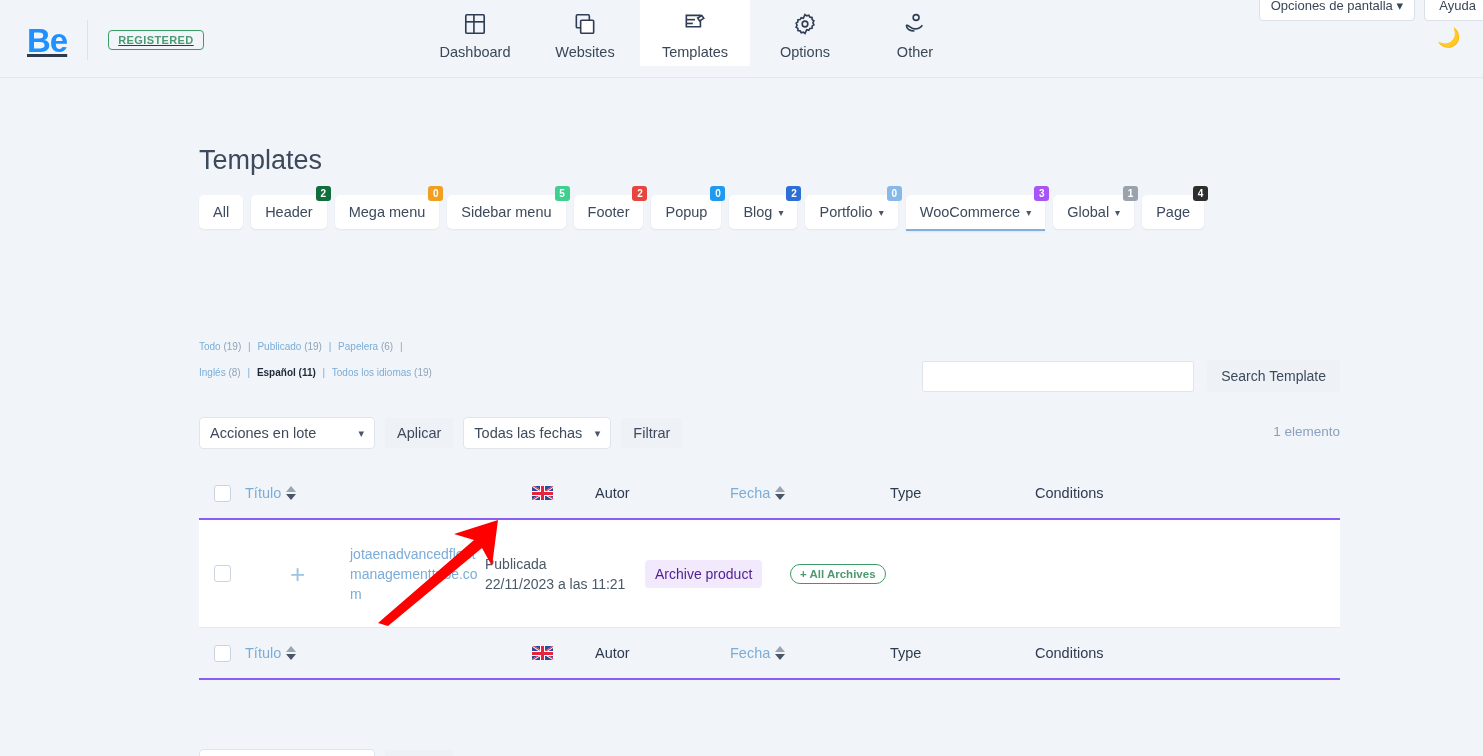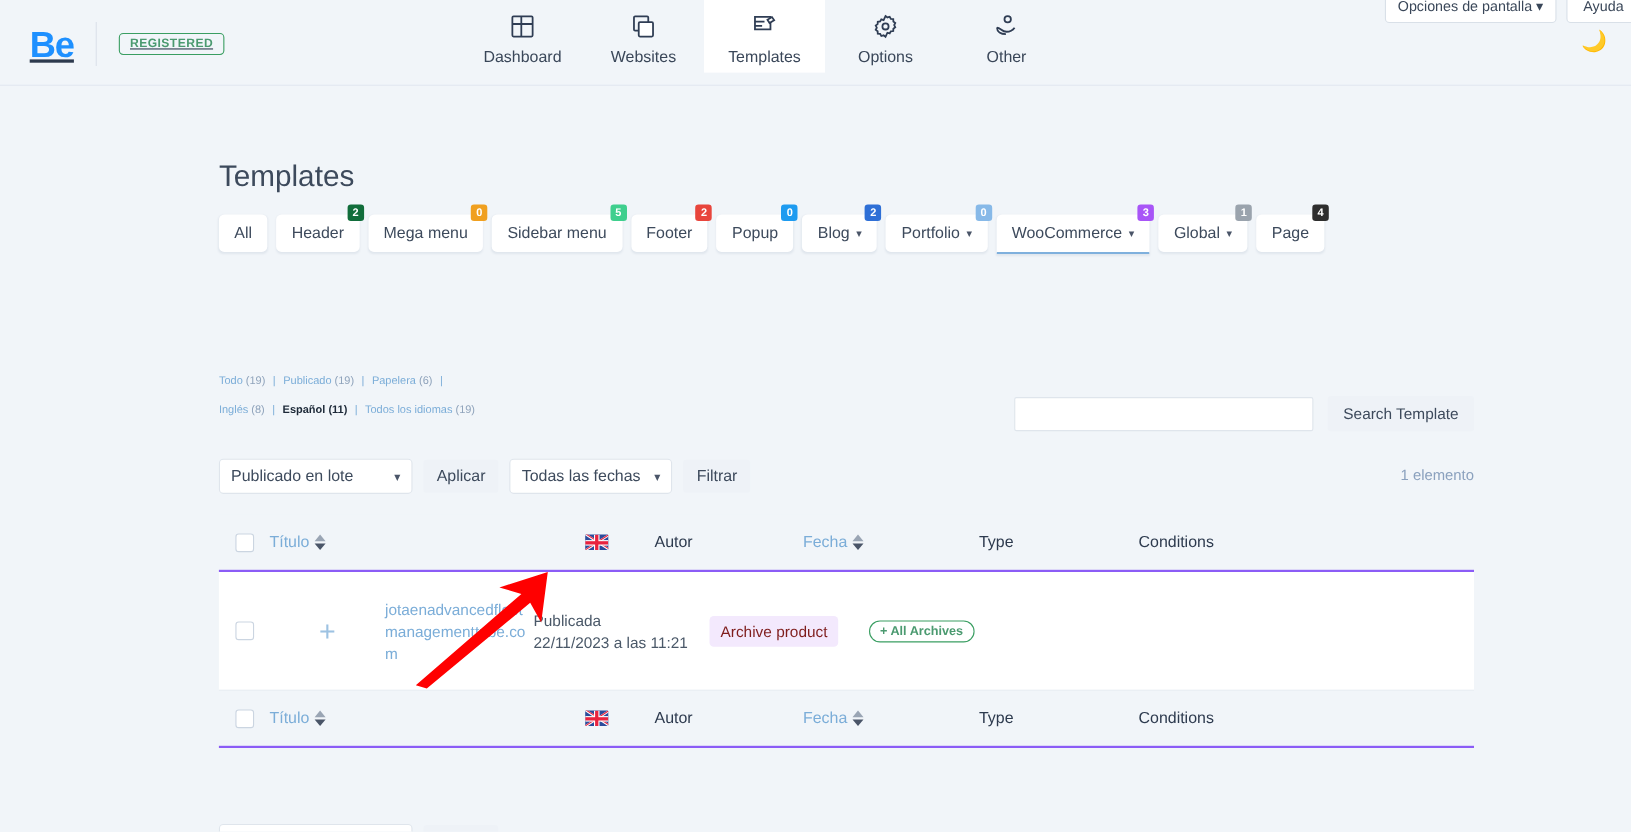--- a/index.html
+++ b/index.html
@@ -215,21 +215,21 @@
     background:#7c3aed; color:#fff; font-size:8.5px; font-weight:bold;
     border-radius:3px; padding:2px 4px; letter-spacing:.3px;
   }
   .plus-icon{ font-size:26px; color:#9dc2e2; line-height:1; font-weight:300; }
   .author-link{
     color:#7badd8; font-size:14px; line-height:20px;
     width:108px; word-break:break-all; cursor:pointer;
   }
   .date-cell{ font-size:14px; color:#4a5868; line-height:20px; }
   .badge-type{
-    display:inline-block; background:#f3e9fd; color:#7f1d1d;
+    display:inline-block; background:#f3e9fd; color:#4c1d95;
     font-size:14px; padding:6px 10px; border-radius:4px;
   }
   .badge-cond{
     display:inline-block; border:1px solid #3a9e62; color:#4b9a70;
     font-size:11.5px; font-weight:bold; padding:3px 9px; border-radius:11px;
   }
 
   
   .annot{ position:absolute; left:376px; top:518px; pointer-events:none; }
 </style>
@@ -393,21 +393,21 @@
     </div>
   </div>
 
   <div class="searchbox">
     <input class="search-input" type="text" value="" placeholder="" style="">
     <button class="search-btn">Search Template</button>
   </div>
 
   <div class="tablenav top">
     <div class="select-box">
-      <span>Publicado en lote</span>
+      <span>Acciones en lote</span>
       <span class="chev">▾</span>
     </div>
     <button class="flat-btn">Aplicar</button>
     <div class="select-box dates">
       <span>Todas las fechas</span>
       <span class="chev">▾</span>
     </div>
     <button class="flat-btn">Filtrar</button>
   </div>
   <div class="count-label top">1 elemento</div>

